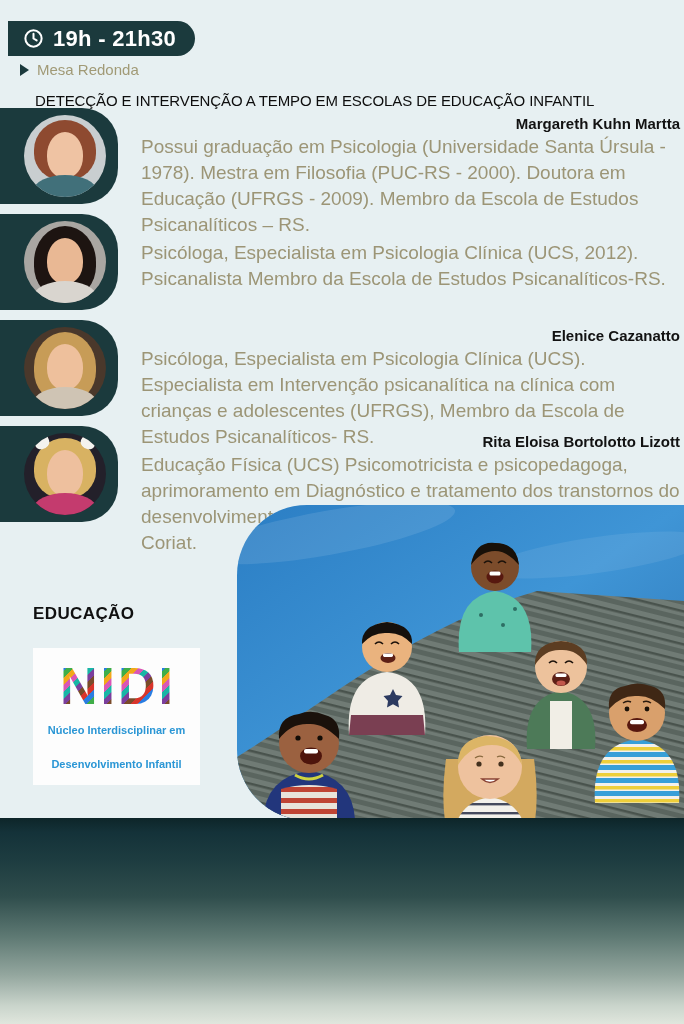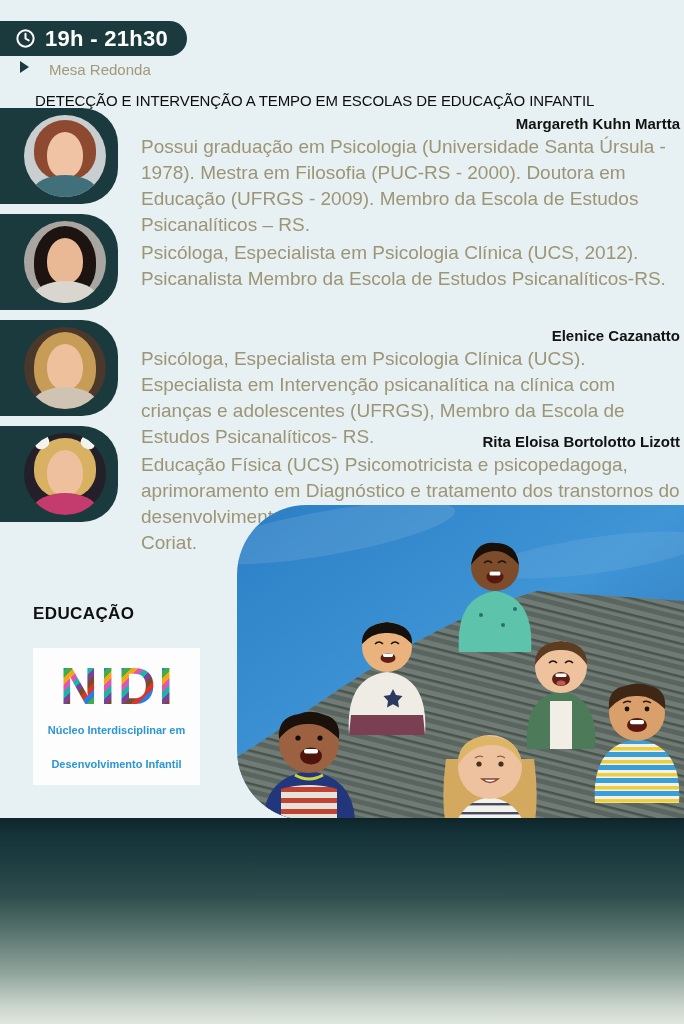--- a/index.html
+++ b/index.html
@@ -2,27 +2,27 @@
 <html><head>
 <meta charset="utf-8">
 <style>
   html,body{margin:0;padding:0;background:#ffffff;}
   .poster{
     position:relative;width:684px;height:1024px;overflow:hidden;
     background:#e7f0f2;font-family:"Liberation Sans",sans-serif;
   }
   
   .time-badge{
-    position:absolute;left:0;top:21px;width:187px;height:35px;
+    position:absolute;left:8px;top:21px;width:187px;height:35px;
     background:#1b3a3d;border-radius:0 18px 18px 0;
     display:flex;align-items:center;gap:9px;padding-left:15px;box-sizing:border-box;
     color:#ffffff;font-size:22px;font-weight:bold;letter-spacing:0.3px;
   }
   .event-type{
-    position:absolute;left:20px;top:61px;display:flex;align-items:flex-start;gap:20px;
+    position:absolute;left:20px;top:61px;display:flex;align-items:center;gap:8px;
     color:#a19a76;font-size:15px;font-weight:500;
   }
   .play-arrow{width:0;height:0;border-left:9px solid #1b3a3d;border-top:6px solid transparent;border-bottom:6px solid transparent;}
   .event-title{
     position:absolute;left:35px;top:82px;width:600px;
     font-size:15px;font-weight:normal;color:#0d0d0d;letter-spacing:-0.1px;
   }
   
   .speaker-capsule{
     position:absolute;left:0;width:118px;height:96px;

